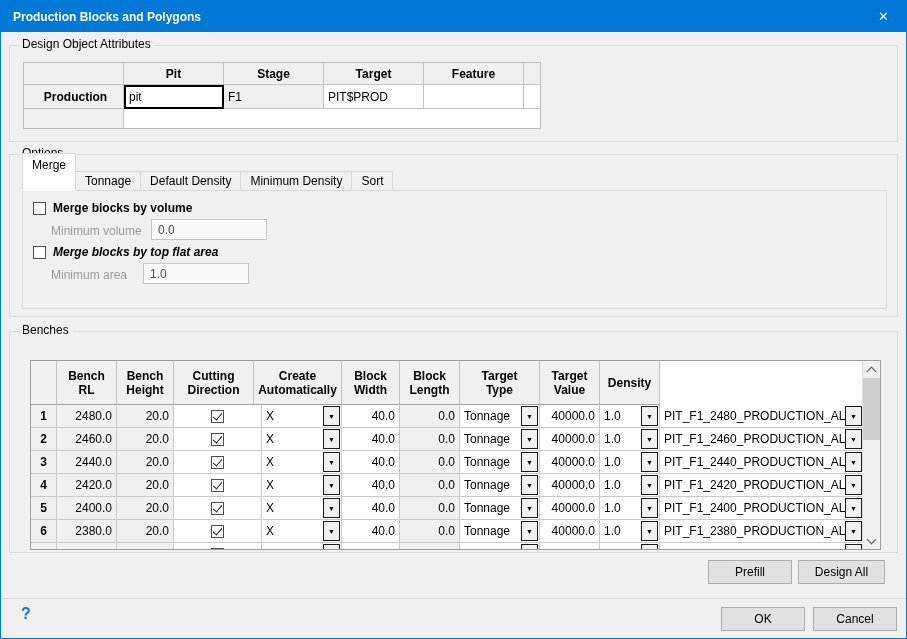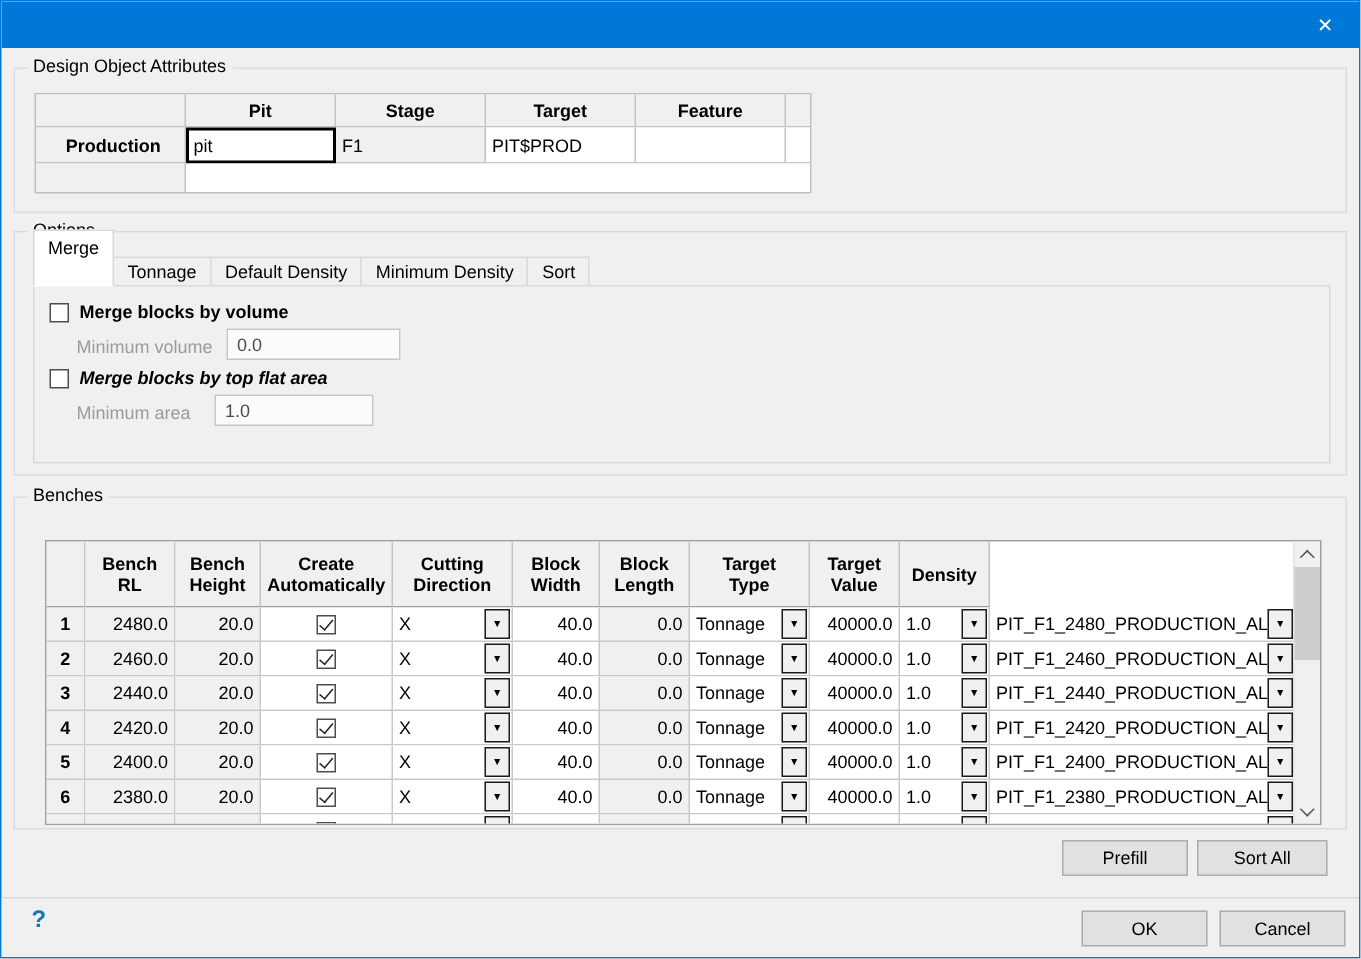--- a/index.html
+++ b/index.html
@@ -82,20 +82,21 @@
   .footer{position:absolute;left:0;right:0;top:597px;bottom:0;background:#f0f0f0;
     border-top:1px solid #d9d9d9;}
   .help{position:absolute;left:20px;top:6px;color:#1a73b7;font-weight:bold;font-size:16px;}
 </style>
 </head>
 <body>
 
 <div class="dialog">
 
   <div class="titlebar">
+    <span class="title">Production Blocks and Polygons</span>
     <span class="closebtn">✕</span>
   </div>
 
   <div class="group" style="left:8px;top:44px;width:889px;height:97px;">
     <span class="glabel">Design Object Attributes</span>
     <div class="atable">
       <div class="arow">
         <div class="ac w100 hdr"></div>
         <div class="ac w100 hdr">Pit</div>
         <div class="ac w100 hdr">Stage</div>
@@ -146,24 +147,24 @@
   <div class="group" style="left:8px;top:330px;width:889px;height:222px;">
     <span class="glabel">Benches</span>
     <div class="btable">
       <div class="bgrid">
         <div class="bhrow">
           <div class="bh c-num"></div>
           <div class="bh c-rl">Bench
 RL</div>
           <div class="bh c-h">Bench
 Height</div>
+          <div class="bh c-dir">Cutting
+Direction</div>
           <div class="bh c-create">Create
 Automatically</div>
-          <div class="bh c-dir">Cutting
-Direction</div>
           <div class="bh c-w">Block
 Width</div>
           <div class="bh c-len">Block
 Length</div>
           <div class="bh c-tt">Target
 Type</div>
           <div class="bh c-tv">Target
 Value</div>
           <div class="bh c-d">Density</div>
         </div>
@@ -371,21 +372,21 @@
           </div>
         <div class="sthumb"></div>
         <div class="sarrow down">
             <span class="chev d"></span>
           </div>
       </div>
     </div>
   </div>
 
   <div class="btn" style="left:707px;top:559px;width:84px;">Prefill</div>
-  <div class="btn" style="left:797px;top:559px;width:87px;">Sort All</div>
+  <div class="btn" style="left:797px;top:559px;width:87px;">Design All</div>
 
   <div class="footer">
     <span class="help">?</span>
     <div class="btn" style="left:720px;top:8px;width:84px;">OK</div>
     <div class="btn" style="left:812px;top:8px;width:84px;">Cancel</div>
   </div>
 
 </div>
 
 </body></html>

